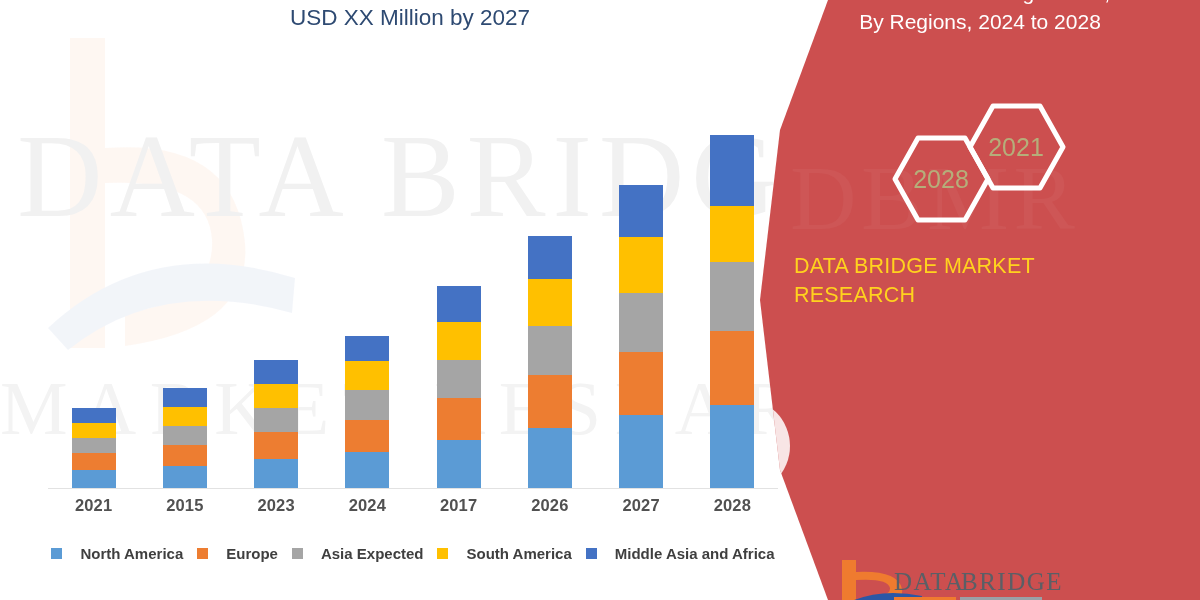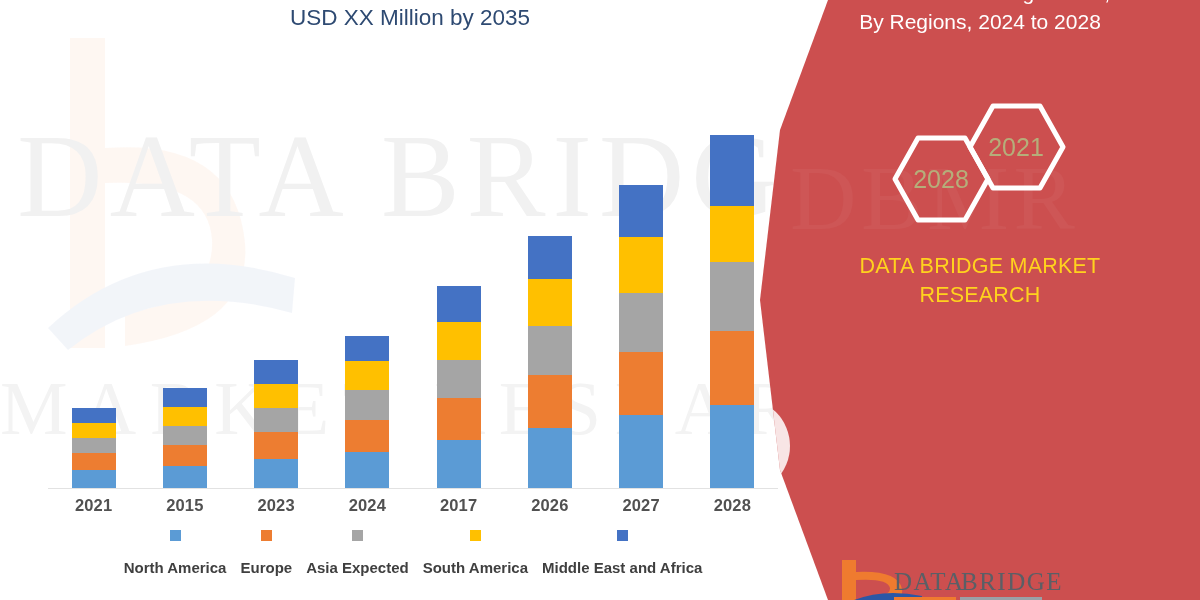--- a/index.html
+++ b/index.html
@@ -96,21 +96,21 @@
     letter-spacing:.01em;
   }
 
   
   #legend {
     position:absolute;
     left:48px; top:540px; width:730px; height:26px;
     display:flex; align-items:center; justify-content:center;
     gap:14px;
   }
-  .legend-item { display:flex; align-items:center; gap:18px;flex-direction:column; }
+  .legend-item { display:flex; align-items:center; gap:18px; }
   .legend-swatch { width:11px; height:11px; display:block; }
   .legend-label { color:#3f3f3f; font-size:15px; font-weight:700; white-space:nowrap; }
 
   
   #right-panel {
     position:absolute;
     left:760px; top:0; width:440px; height:600px;
     background:#cc4f4f;
     clip-path:polygon(68px 0, 440px 0, 440px 600px, 68px 600px, 20px 470px, 0 300px, 20px 130px);
     overflow:hidden;
@@ -151,21 +151,21 @@
   }
   #hexes svg { width:100%; height:100%; display:block; overflow:visible;}
   .hex-txt {
     font-family:"Liberation Sans", sans-serif;
     font-size:25px;
     fill:#b5ae7a;
   }
   #brand-lines {
     position:absolute;
     left:34px; top:252px; width:372px;
-    text-align:center;
+    text-align:left;
     color:#ffd21e;
     font-size:21.5px;
     line-height:29px;
     font-weight:400;
     letter-spacing:.01em;
   }
   #brand-lines .ln { display:block; }
 
   
   #logo {
@@ -188,21 +188,21 @@
         <path d="M40 10 L40 320 L75 320 L75 10 Z" fill="#ef7b2f"></path>
         <path d="M75 120 Q205 110 215 215 Q222 300 95 318 L95 285 Q185 272 182 212 Q178 150 75 155 Z" fill="#ef7b2f"></path>
         <path d="M18 300 Q120 205 265 250 L262 285 Q130 248 38 322 Z" fill="#2b57a6"></path>
       </svg>
     </div>
 
     <div class="watermark" id="wm-top">DATA BRIDGE</div>
     <div class="watermark" id="wm-bot">MARKET RESEARCH</div>
 
     <div id="chart-title">
-      <span class="ln">USD XX Million by 2035</span>
+      <span class="ln">USD XX Million by 2027</span>
     </div>
 
     <div id="bars">
         <div class="bar-col">
           <div class="bar-stack">
             <div class="seg" title="Middle East and Africa 2021" style="height: 15px; background: rgb(68, 114, 196);"></div>
             <div class="seg" title="South America 2021" style="height: 15px; background: rgb(255, 192, 0);"></div>
             <div class="seg" title="Asia Pacific 2021" style="height: 15px; background: rgb(165, 165, 165);"></div>
             <div class="seg" title="Europe 2021" style="height: 17px; background: rgb(237, 125, 49);"></div>
             <div class="seg" title="North America 2021" style="height: 18px; background: rgb(91, 155, 213);"></div>
@@ -295,21 +295,21 @@
         <div class="legend-item">
           <span class="legend-swatch" style="background: rgb(165, 165, 165);"></span>
           <span class="legend-label">Asia Expected</span>
         </div>
         <div class="legend-item">
           <span class="legend-swatch" style="background: rgb(255, 192, 0);"></span>
           <span class="legend-label">South America</span>
         </div>
         <div class="legend-item">
           <span class="legend-swatch" style="background: rgb(68, 114, 196);"></span>
-          <span class="legend-label">Middle East and Africa</span>
+          <span class="legend-label">Middle Asia and Africa</span>
         </div>
       </div>
   </div>
 
   <div id="right-panel">
     <div id="right-ghost">DBMR</div>
     <div id="panel-circle"></div>
 
     <div id="right-title">
       <span class="ln">Global Rotomolding Market,</span>

